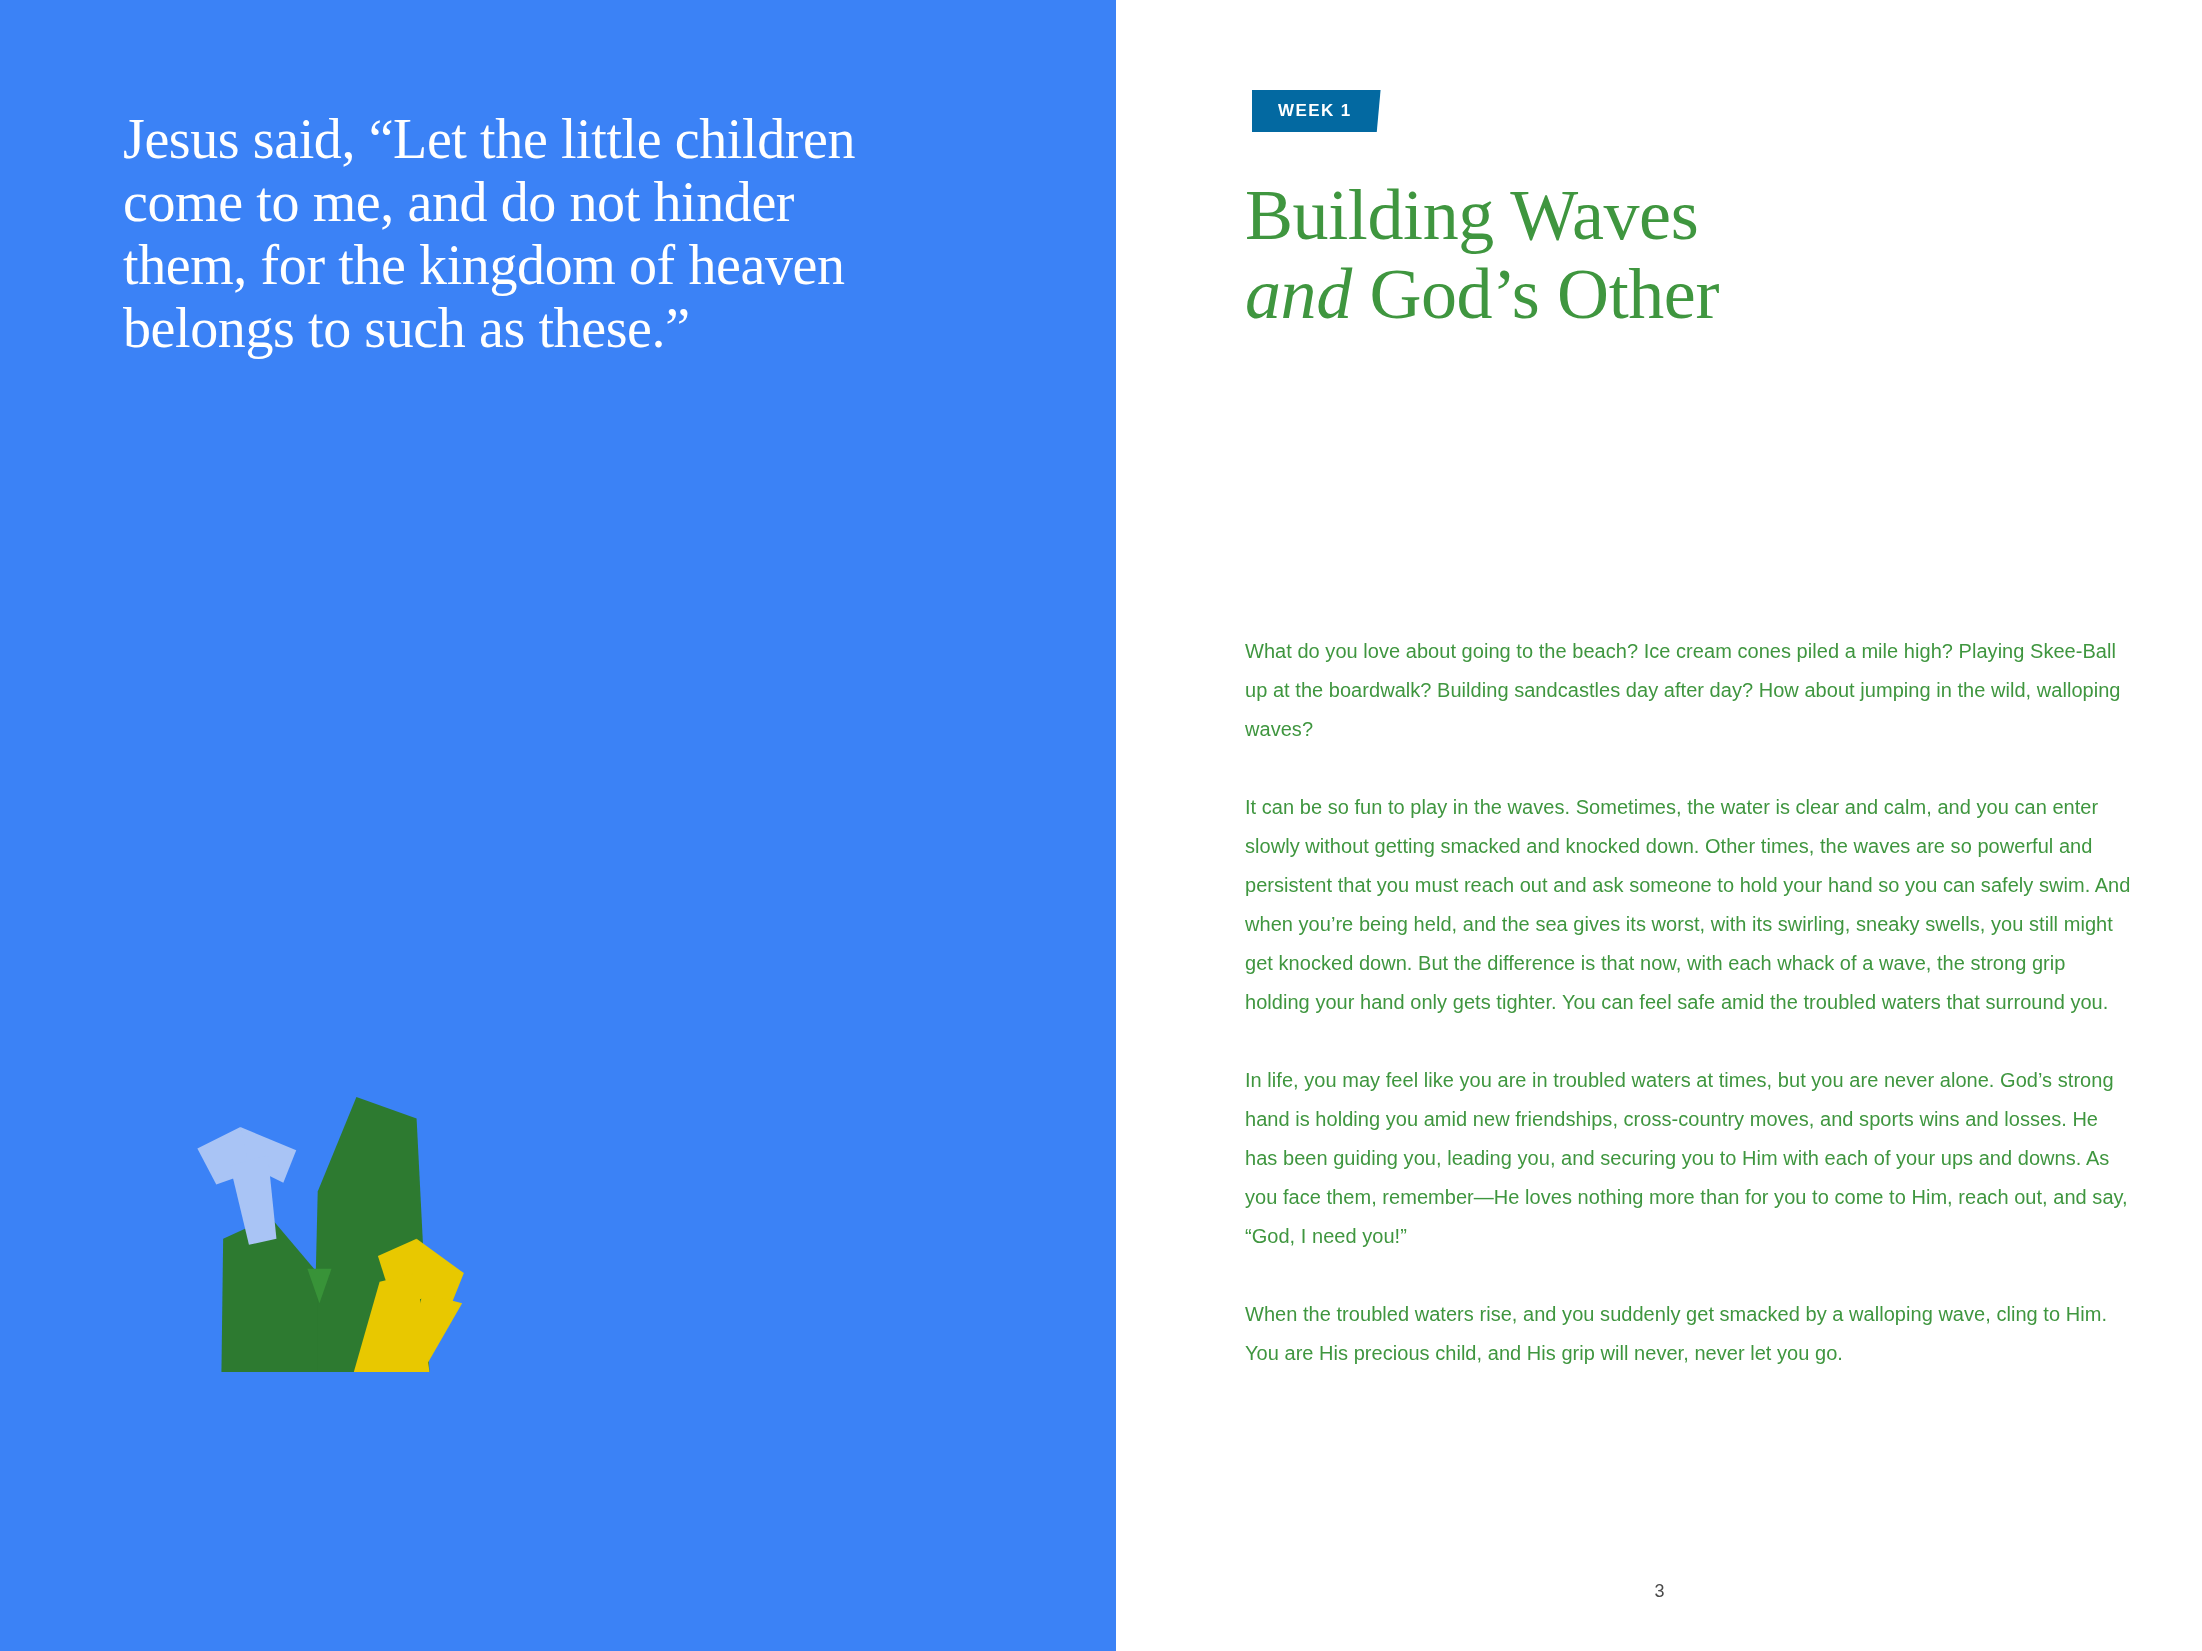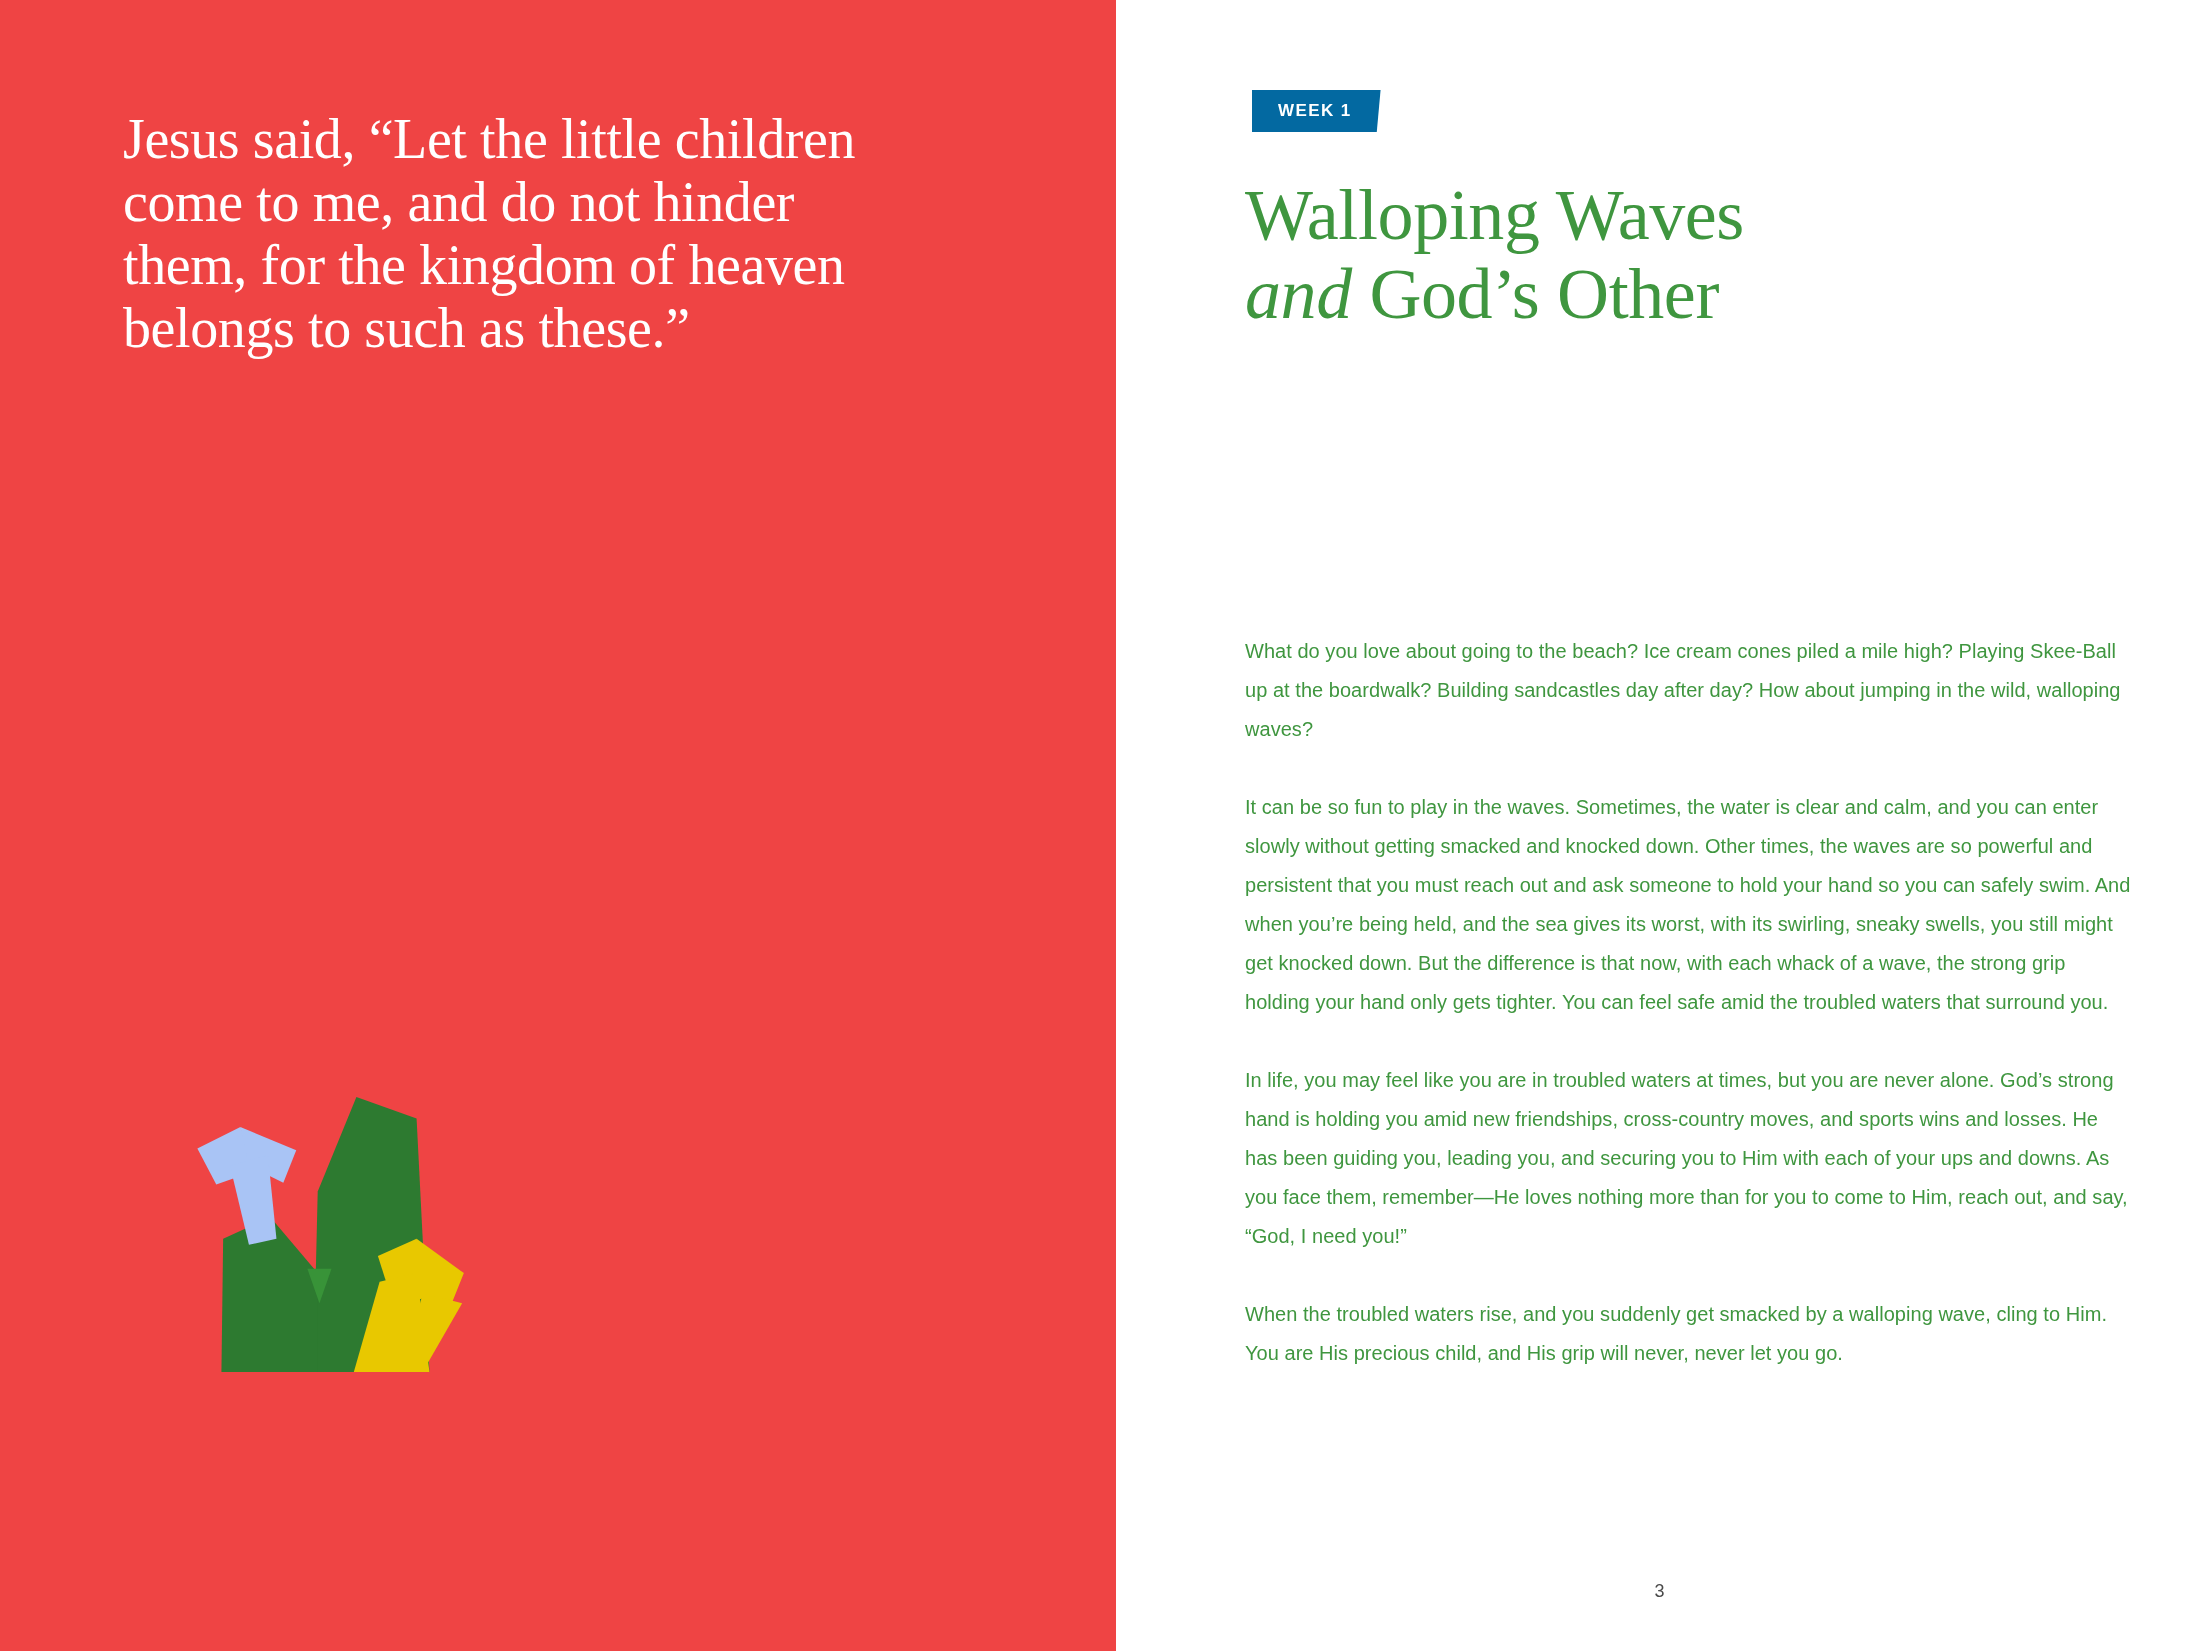--- a/index.html
+++ b/index.html
@@ -17,21 +17,21 @@
     display: flex;
     width: 2203px;
     height: 1652px;
   }
 
   
   .page-left {
     position: relative;
     width: 1116px;
     height: 1652px;
-    background: #ef4444;
+    background: #3b82f6;
     flex: 0 0 1116px;
     overflow: hidden;
   }
   .verse-block {
     position: absolute;
     left: 123px;
     top: 108px;
     width: 800px;
   }
   .verse-text {
@@ -159,21 +159,21 @@
       </svg>
     </div>
 
   </div>
 
   <div class="page-right">
 
     <div class="week-badge">WEEK 1</div>
 
     <div class="chapter-title">
-      <span>Walloping Waves</span>
+      <span>Building Waves</span>
       <span class="line2">
         <span class="and">and</span>
         <span>God’s Other</span>
       </span>
     </div>
 
     <div class="body-wrap">
       <p>What do you love about going to the beach? Ice cream cones piled a mile high? Playing Skee-Ball up at the boardwalk? Building sandcastles day after day? How about jumping in the wild, walloping waves?</p>
       <p>It can be so fun to play in the waves. Sometimes, the water is clear and calm, and you can enter slowly without getting smacked and knocked down. Other times, the waves are so powerful and persistent that you must reach out and ask someone to hold your hand so you can safely swim. And when you’re being held, and the sea gives its worst, with its swirling, sneaky swells, you still might get knocked down. But the difference is that now, with each whack of a wave, the strong grip holding your hand only gets tighter. You can feel safe amid the troubled waters that surround you.</p>
       <p>In life, you may feel like you are in troubled waters at times, but you are never alone. God’s strong hand is holding you amid new friendships, cross-country moves, and sports wins and losses. He has been guiding you, leading you, and securing you to Him with each of your ups and downs. As you face them, remember—He loves nothing more than for you to come to Him, reach out, and say, “God, I need you!”</p>

